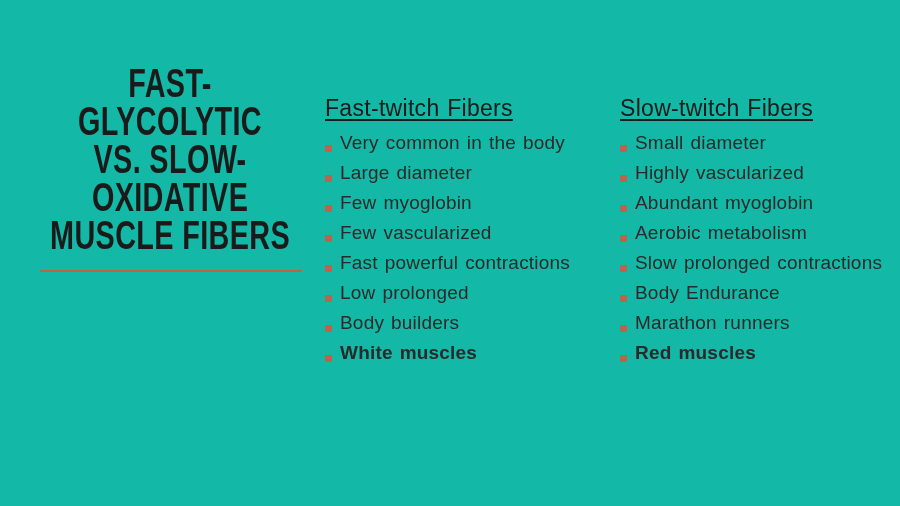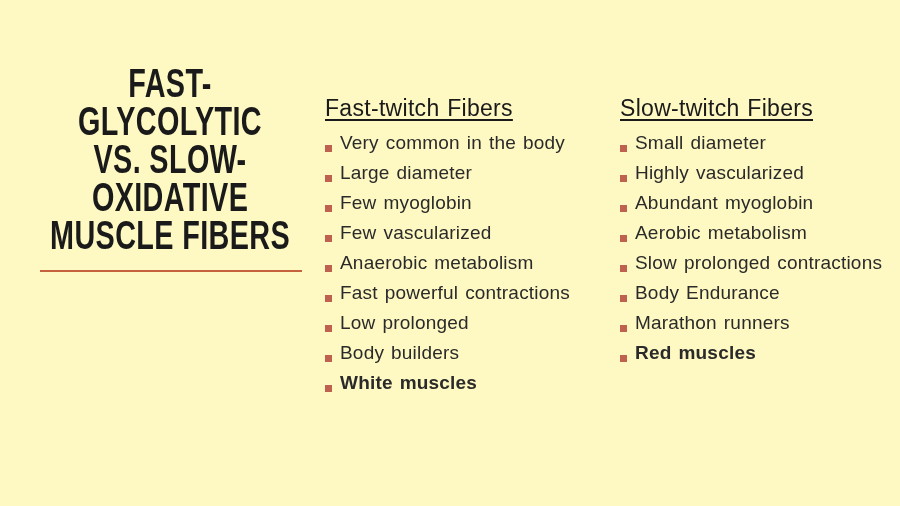--- a/index.html
+++ b/index.html
@@ -2,21 +2,21 @@
 <html><head>
 <meta charset="utf-8">
 <style>
   html, body { margin: 0; padding: 0; }
   body { font-family: "Liberation Sans", sans-serif; }
 
   .slide {
     position: relative;
     width: 900px;
     height: 506px;
-    background: #fef9c3;
+    background: #14b8a6;
     overflow: hidden;
   }
 
   
   .title-block {
     position: absolute;
     left: 30px;
     top: 64px;
     width: 280px;
   }
@@ -113,24 +113,20 @@
         <li class="bullet-item">
           <span class="bullet" style="background: rgb(190, 97, 78);"></span>
           <span>Few myoglobin</span>
         </li>
         <li class="bullet-item">
           <span class="bullet" style="background: rgb(190, 97, 78);"></span>
           <span>Few vascularized</span>
         </li>
         <li class="bullet-item">
           <span class="bullet" style="background: rgb(190, 97, 78);"></span>
-          <span>Anaerobic metabolism</span>
-        </li>
-        <li class="bullet-item">
-          <span class="bullet" style="background: rgb(190, 97, 78);"></span>
           <span>Fast powerful contractions</span>
         </li>
         <li class="bullet-item">
           <span class="bullet" style="background: rgb(190, 97, 78);"></span>
           <span>Low prolonged</span>
         </li>
         <li class="bullet-item">
           <span class="bullet" style="background: rgb(190, 97, 78);"></span>
           <span>Body builders</span>
         </li>

